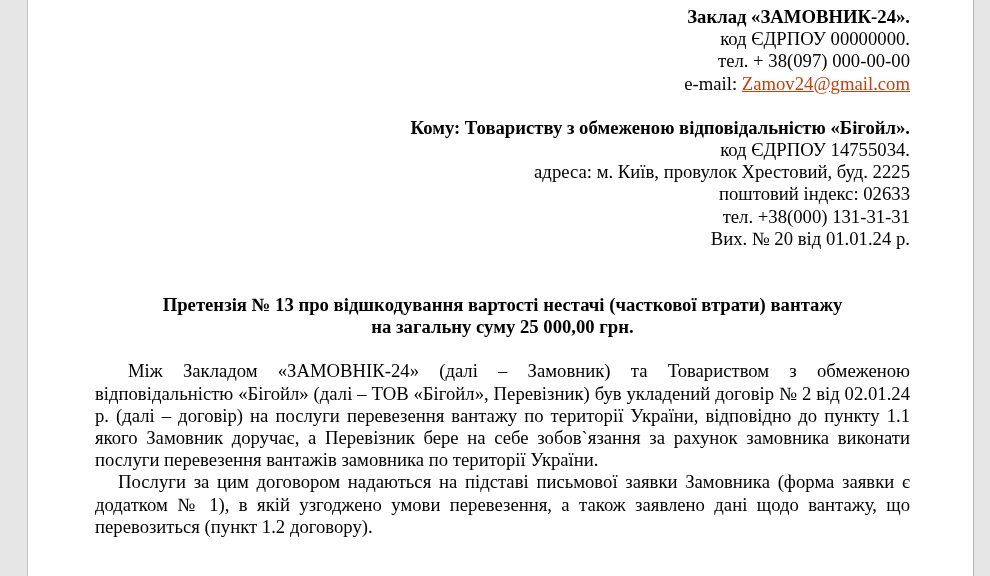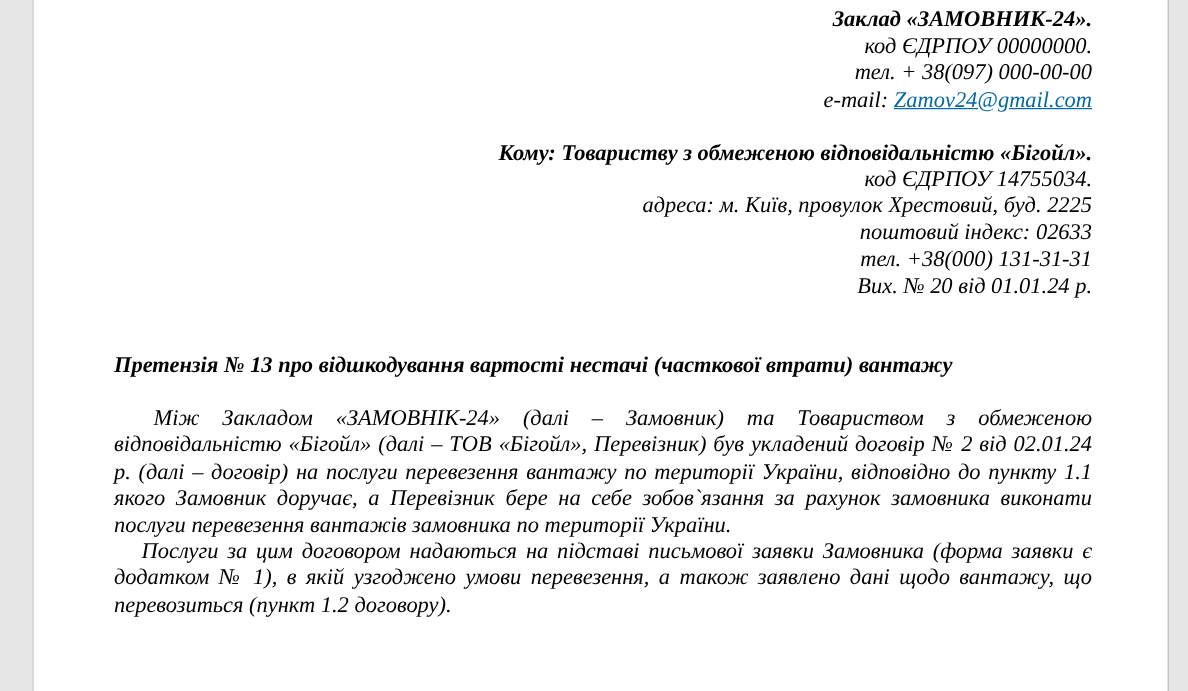--- a/index.html
+++ b/index.html
@@ -9,21 +9,20 @@
       height: 576px;
       overflow: hidden;
       background: #e6e6e6;
     }
     .viewport {
       position: relative;
       width: 990px;
       height: 576px;
       background: #e6e6e6;
       overflow: hidden;
-      font-style: italic;
     }
     .page {
       position: absolute;
       left: 27px;
       top: 0;
       width: 947px;
       height: 576px;
       background: #ffffff;
       border-left: 1px solid #c4c4c4;
       border-right: 1px solid #b8b8b8;
@@ -35,24 +34,24 @@
       left: 67px;
       top: 6px;
       width: 815px;
       font-family: "Liberation Serif", "DejaVu Serif", serif;
       font-size: 18.7px;
       color: #000;
       line-height: 22.2px;
     }
     .right { text-align: right; }
     .bold { font-weight: bold; }
-    .center { text-align: left; }
+    .center { text-align: center; }
     .line { display: block; white-space: nowrap; }
     a.link {
-      color: #0369a1;
+      color: #c2410c;
       text-decoration: underline;
     }
     .gap1 { height: 22px; }
     .gap2 { height: 44px; }
     .gap3 { height: 22px; }
     .para {
       text-indent: 33px;
       text-align: justify;
       margin: 0;
     }
@@ -84,20 +83,21 @@
         <span class="line">адреса: м. Київ, провулок Хрестовий, буд. 2225</span>
         <span class="line">поштовий індекс: 02633</span>
         <span class="line">тел. +38(000) 131-31-31</span>
         <span class="line">Вих. № 20 від 01.01.24 р.</span>
       </div>
 
       <div class="gap2"></div>
 
       <div class="center bold">
         <span class="line">Претензія № 13 про відшкодування вартості нестачі (часткової втрати) вантажу</span>
+        <span class="line">на загальну суму 25 000,00 грн.</span>
       </div>
 
       <div class="gap3"></div>
 
       <p class="para">Між Закладом «ЗАМОВНІК-24» (далі – Замовник) та Товариством з обмеженою відповідальністю «Бігойл» (далі – ТОВ «Бігойл», Перевізник)  був укладений договір № 2 від 02.01.24 р. (далі – договір)  на послуги перевезення вантажу по території України, відповідно до пункту 1.1 якого Замовник доручає, а Перевізник бере на себе зобов`язання за рахунок замовника виконати послуги перевезення вантажів замовника по території України.</p>
       <p class="para2">Послуги за цим договором надаються на підставі письмової заявки Замовника (форма заявки є додатком № 1), в якій узгоджено умови перевезення, а також заявлено дані щодо вантажу, що перевозиться (пункт 1.2 договору).</p>
 
     </div>
   </div>
 </div>

